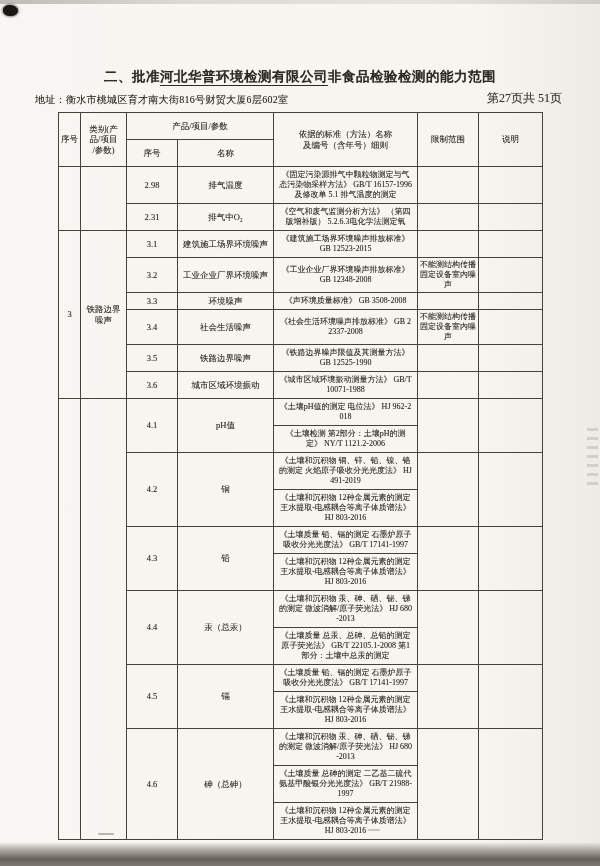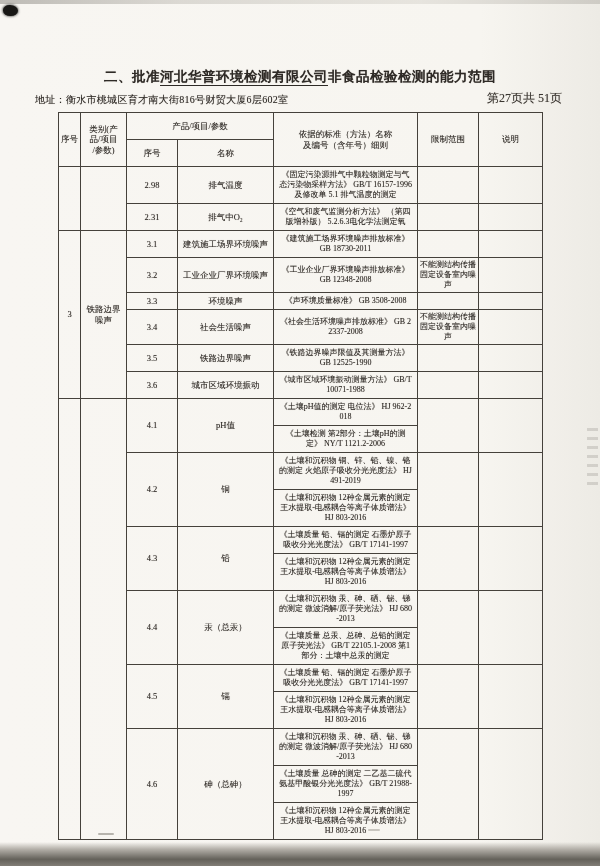--- a/index.html
+++ b/index.html
@@ -100,21 +100,21 @@
             <td class="c-name">排气中O₂</td>
             <td class="c-std">《空气和废气监测分析方法》 （第四版增补版） 5.2.6.3电化学法测定氧</td>
             <td class="c-limit"></td>
             <td class="c-note"></td>
           </tr>
           <tr>
             <td class="c-seq" rowspan="6">3</td>
             <td class="c-cat" rowspan="6">铁路边界噪声</td>
             <td class="c-no">3.1</td>
             <td class="c-name">建筑施工场界环境噪声</td>
-            <td class="c-std">《建筑施工场界环境噪声排放标准》 GB 18730-2011</td>
+            <td class="c-std">《建筑施工场界环境噪声排放标准》 GB 12523-2015</td>
             <td class="c-limit"></td>
             <td class="c-note"></td>
           </tr>
           <tr>
             <td class="c-no">3.2</td>
             <td class="c-name">工业企业厂界环境噪声</td>
             <td class="c-std">《工业企业厂界环境噪声排放标准》 GB 12348-2008</td>
             <td class="c-limit">不能测结构传播固定设备室内噪声</td>
             <td class="c-note"></td>
           </tr>

